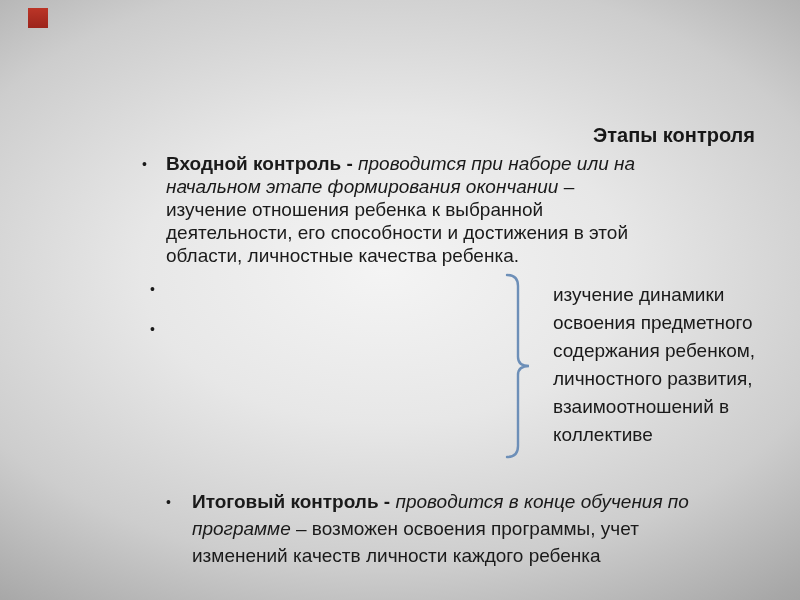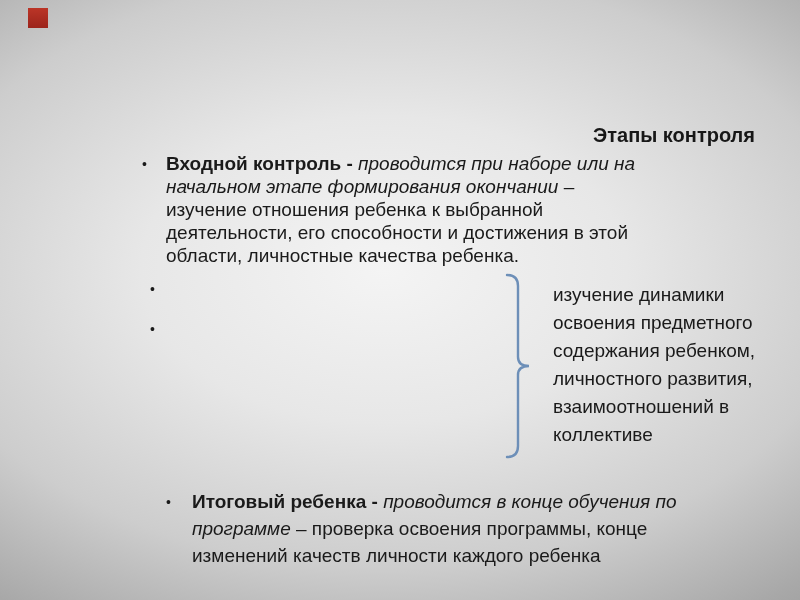--- a/index.html
+++ b/index.html
@@ -84,19 +84,19 @@
 
   <svg class="brace" width="32" height="190" viewBox="0 0 32 190">
     <path d="M 6 4 Q 17 4 17 15 L 17 86 Q 17 95 28 95 Q 17 95 17 104 L 17 175 Q 17 186 6 186" fill="none" stroke="#6d8fb8" stroke-width="2.4" stroke-linecap="round"></path>
   </svg>
 
   <div class="brace-note">изучение динамики освоения предметного содержания ребенком, личностного развития, взаимоотношений в коллективе</div>
 
   <div class="final-block li">
     <span class="dot">•</span>
     <span class="li-text">
-      <span class="b">Итоговый ребенка -</span>
+      <span class="b">Итоговый контроль -</span>
       <span class="i">проводится в конце обучения по программе</span>
-      <span>– проверка освоения программы, конце изменений качеств личности каждого ребенка</span>
+      <span>– возможен освоения программы, учет изменений качеств личности каждого ребенка</span>
     </span>
   </div>
 
 </div>
 
 </body></html>

